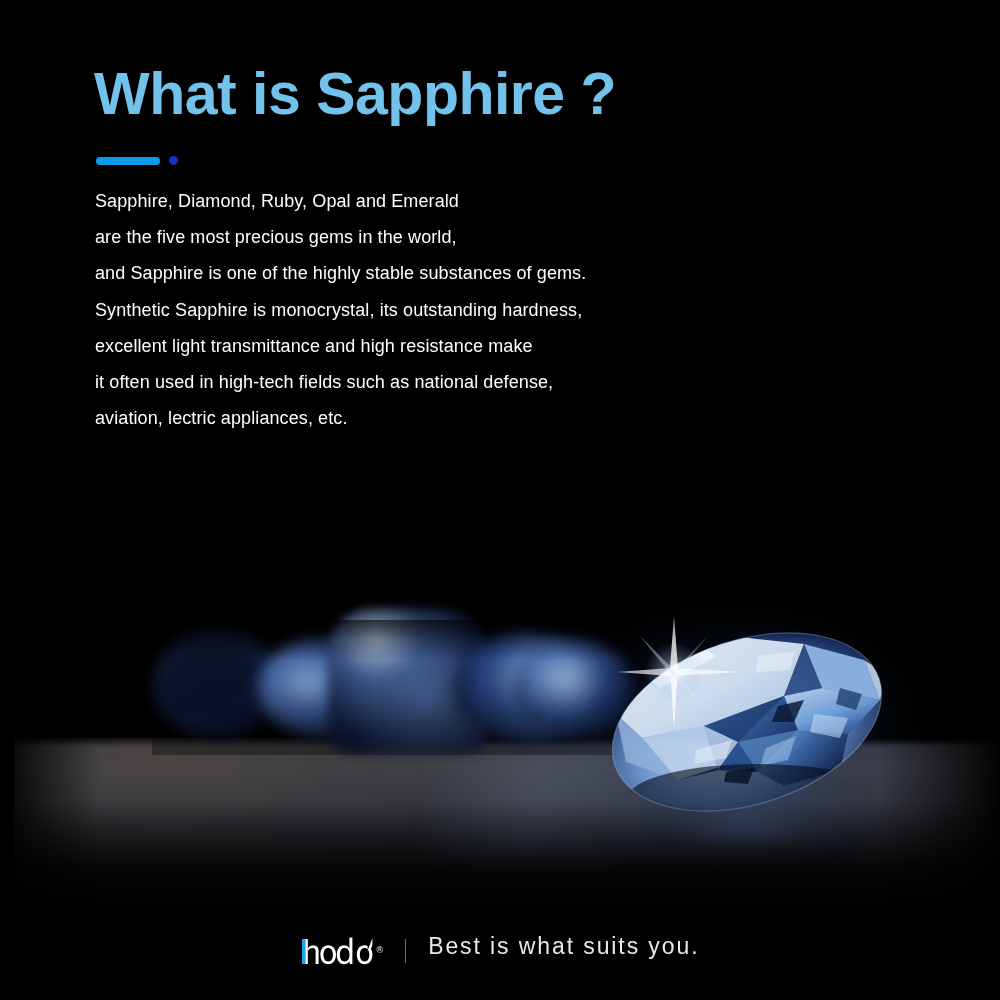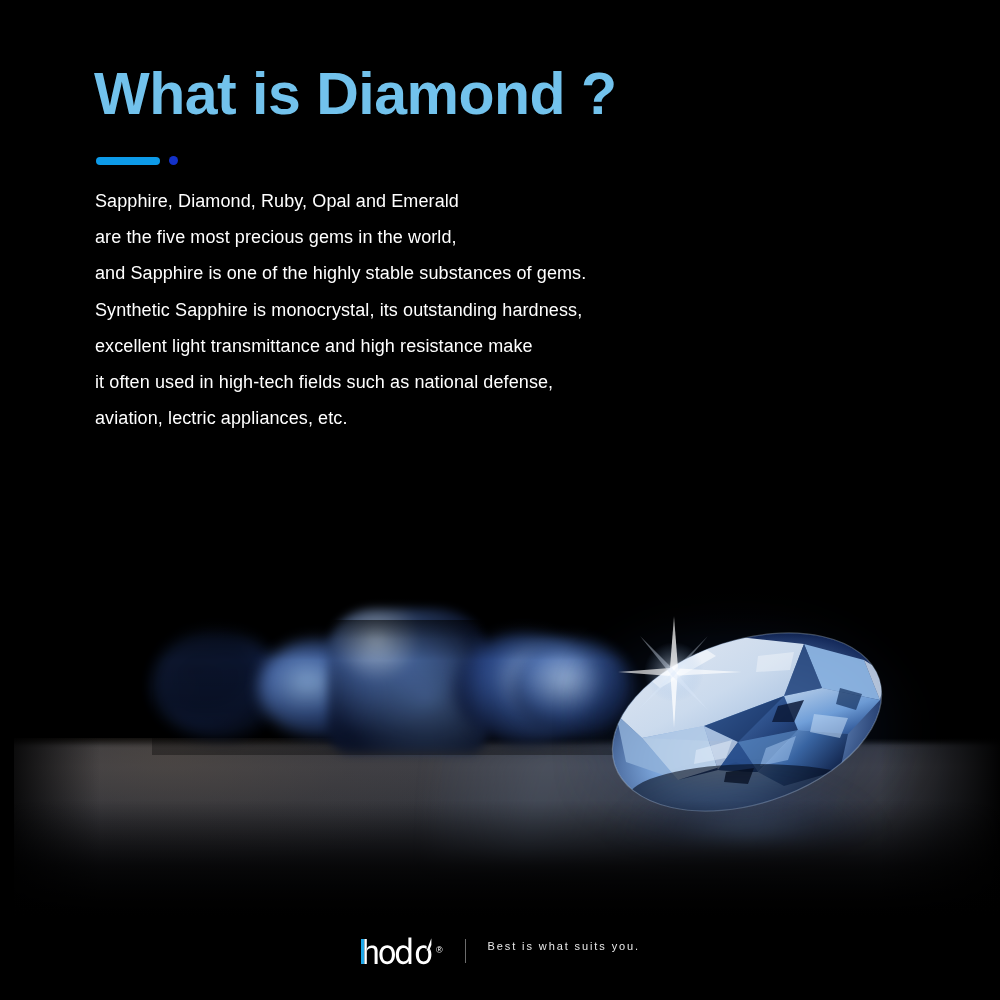--- a/index.html
+++ b/index.html
@@ -250,21 +250,21 @@
     line-height: 1;
   }
   .footer-div {
     width: 1px;
     height: 24px;
     background: #6c6c6c;
     margin: 0 22px 2px 22px;
   }
   .tagline {
     color: #e9e9e9;
-    font-size: 11px;
+    font-size: 23px;
     letter-spacing: 1.9px;
     margin-bottom: 12px;
   }
 </style>
 </head>
 <body>
 
 <div id="stage">
 
   <div class="scene">
@@ -386,21 +386,21 @@
         <polygon points="6,74 58,70 130,74 58,78" fill="#ffffff" opacity="0.65"></polygon>
         <polygon points="28,38 60,70 96,112 60,78" fill="#dbe9f9" opacity="0.4"></polygon>
         <polygon points="96,38 64,70 26,112 62,78" fill="#dbe9f9" opacity="0.35"></polygon>
       </svg>
     </div>
 
     <div class="vignette-sides"></div>
     <div class="vignette-bottom"></div>
   </div>
 
-  <div class="headline">What is Diamond ?</div>
+  <div class="headline">What is Sapphire ?</div>
 
   <div class="accent">
     <div class="accent-bar"></div>
     <div class="accent-dot"></div>
   </div>
 
   <div class="paragraph">Sapphire, Diamond, Ruby, Opal and Emerald
 are the five most precious gems in the world,
 and Sapphire is one of the highly stable substances of gems.
 Synthetic Sapphire is monocrystal, its outstanding hardness,

